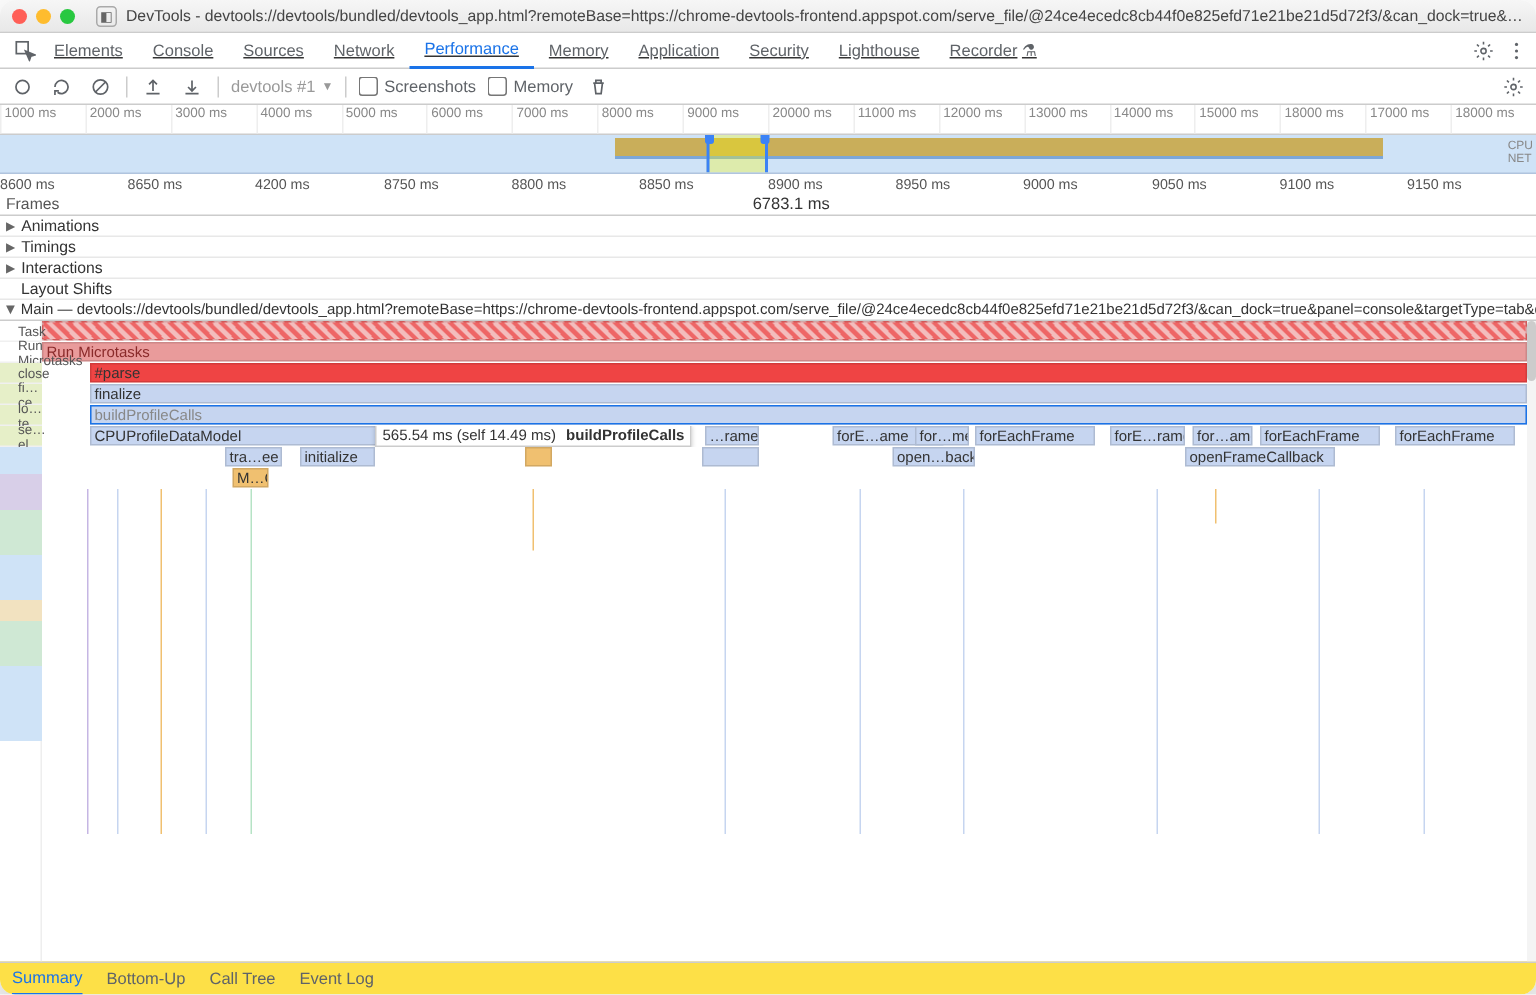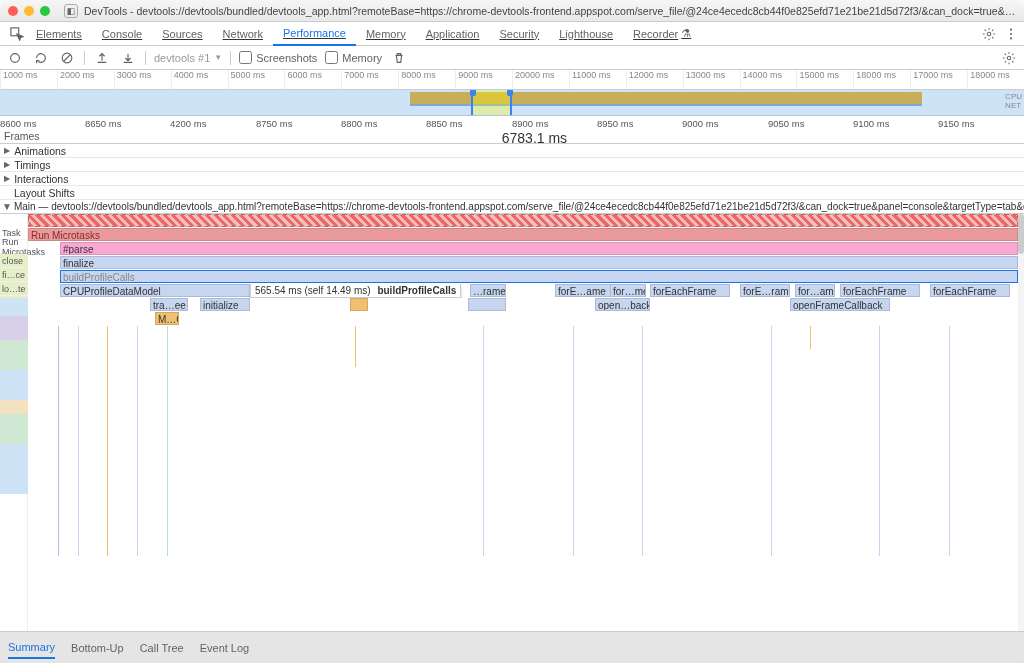--- a/index.html
+++ b/index.html
@@ -32,44 +32,44 @@
   .overview .ruler .tick { flex: 1; border-left: 1px solid #eee; font-size: 9px; color: #888; padding-left: 2px; }
   .overview2 { height: 26px; position: relative; background: #cfe3f7; border-bottom: 1px solid #b0c4de; overflow: hidden; }
   .overview2 .band { position: absolute; top: 2px; height: 12px; background: #c9ae5a; }
   .overview2 .bar { position: absolute; top: 14px; height: 2px; background: #7ca7d8; }
   .overview2 .sel { position: absolute; top: 0; bottom: 0; border-left: 2px solid #3b82f6; border-right: 2px solid #3b82f6; background: rgba(255,255,0,0.3); }
   .overview2 .handle { position: absolute; top: -2px; width: 6px; height: 8px; background: #3b82f6; border-radius: 2px; }
   .ov-labels { position: absolute; right: 2px; display: flex; flex-direction: column; font-size: 8px; color: #888; gap: 0; top: 2px; }
 
   .detail-ruler { height: 16px; display: flex; border-bottom: 1px solid #ccc; font-size: 9.5px; color: #555; position: relative; }
   .detail-ruler .dt { position: absolute; top: 2px; }
-  .detail-ruler .marker { position: absolute; top: 14px; font-size: 14px; color: #333; text-align: center; }
+  .detail-ruler .marker { position: absolute; top: 14px; font-size: 11px; color: #333; text-align: center; }
 
   .tracks { flex: none; }
   .track { height: 14px; border-bottom: 1px solid #e8e8e8; display: flex; align-items: center; padding-left: 4px; font-size: 10.5px; color: #333; position: relative; }
   .track .arrow { margin-right: 4px; color: #666; font-size: 8px; }
 
   .main-header { height: 14px; background: #fff; border-bottom: 1px solid #ccc; display: flex; align-items: center; padding-left: 2px; font-size: 10px; white-space: nowrap; overflow: hidden; }
   .main-header .arrow { margin-right: 2px; color: #666; }
 
   .flame { position: relative; flex: 1; overflow: hidden; }
   .flame-row { height: 14px; position: relative; overflow: hidden; }
   .flame-gutter { position: absolute; left: 0; top: 0; width: 28px; height: 100%; border-right: 1px solid #eee; }
-  .gcell { position: absolute; left: 0; width: 28px; height: 14px; font-size: 9px; color: #555; display: flex; align-items: center; padding-left: 2px; border-bottom: 1px solid #f0f0f0; margin-top: 12px; }
+  .gcell { position: absolute; left: 0; width: 28px; height: 14px; font-size: 9px; color: #555; display: flex; align-items: center; padding-left: 12px; border-bottom: 1px solid #f0f0f0; }
   .gcell.stripe { background: #e6efc8; }
   .fblock { position: absolute; height: 13px; top: 0; font-size: 10px; line-height: 13px; padding-left: 2px; overflow: hidden; white-space: nowrap; border: 0.5px solid rgba(0,0,0,0.12); }
   .fblock.sel { outline: 1.5px solid #1a73e8; outline-offset: -1px; }
   .c-task { background: #ddd; }
   .c-red { background: #e99b9b; }
-  .c-yellow { background: #f9a8d4; }
+  .c-yellow { background: #ef4444; }
   .c-lblue { background: #c6d5f0; }
   .c-orange { background: #f0c070; }
   .tooltip { position: absolute; background: #fff; border: 1px solid #ccc; padding: 1px 4px; font-size: 10px; white-space: nowrap; z-index: 5; box-shadow: 0 1px 3px rgba(0,0,0,0.2); }
 
-  .bottom-tabs { height: 32px; border-top: 1px solid #ccc; background: #e5e5e5; display: flex; align-items: center; padding: 0 8px; gap: 16px; font-size: 11px; margin-top: auto; }
+  .bottom-tabs { height: 22px; border-top: 1px solid #ccc; background: #fde047; display: flex; align-items: center; padding: 0 8px; gap: 16px; font-size: 11px; margin-top: auto; }
   .bottom-tabs .btab { color: #5f6368; height: 22px; display: flex; align-items: center; }
   .bottom-tabs .btab.active { color: #1a73e8; border-bottom: 2px solid #1a73e8; }
 
   .thin { position: absolute; top: 0; width: 1px; height: 100%; background: #c6d5f0; }
 
   .scroll-hint { position: absolute; right: 0; top: 0; bottom: 0; width: 6px; background: #f4f4f4; }
   .scroll-thumb { position: absolute; right: 0; top: 0; width: 6px; height: 40px; background: #ccc; border-radius: 3px; }
 
   .lower-gutter { position: absolute; left: 0; top: 0; width: 28px; bottom: 0; }
   .lower-gutter .seg { position: absolute; left: 0; width: 28px; }

